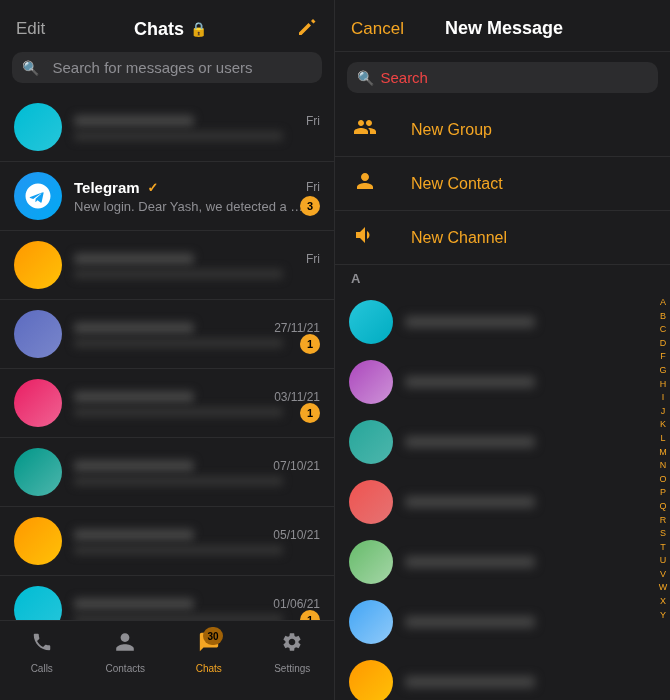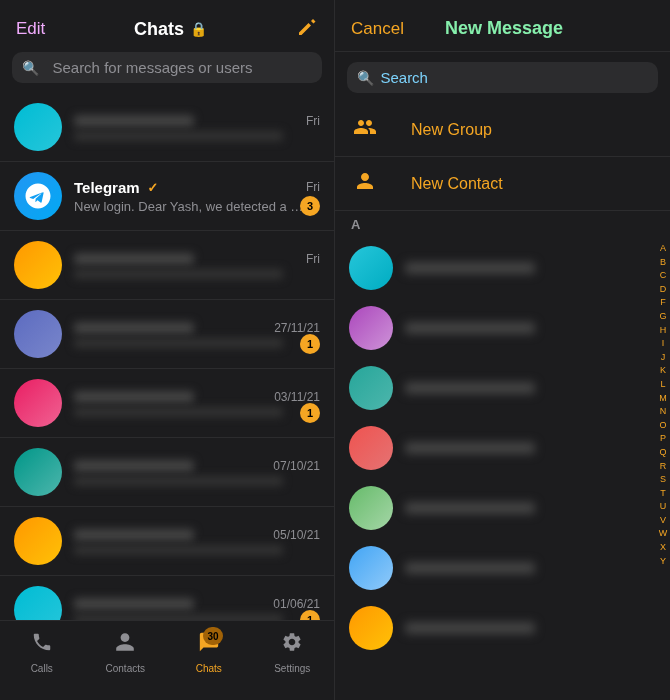--- a/index.html
+++ b/index.html
@@ -24,21 +24,21 @@
 
     .left-header {
       display: flex;
       align-items: center;
       justify-content: space-between;
       padding: 14px 16px 8px;
       height: 52px;
     }
 
     .edit-btn {
-      color: #f0abfc;
+      color: #a3a3a3;
       font-size: 17px;
       cursor: pointer;
     }
 
     .chats-title {
       display: flex;
       align-items: center;
       gap: 6px;
       color: #fff;
       font-size: 18px;
@@ -252,21 +252,21 @@
       border-bottom: 1px solid #2c2c2e;
     }
 
     .cancel-btn {
       color: #f5a623;
       font-size: 17px;
       cursor: pointer;
     }
 
     .new-message-title {
-      color: #86efac;
+      color: #ffffff;
       font-size: 18px;
       font-weight: 600;
     }
 
     .right-search {
       margin: 10px 12px;
       background: #2c2c2e;
       border-radius: 10px;
       display: flex;
       align-items: center;
@@ -536,39 +536,47 @@
 <div class="right-panel">
 
   <div class="right-header">
     <span class="cancel-btn">Cancel</span>
     <span class="new-message-title">New Message</span>
     <span style="width:50px"></span>
   </div>
 
   <div class="right-search">
     <span style="color:#8e8e93;font-size:14px">🔍</span>
-    <span style="color:#7dd3fc;font-size:15px">Search</span>
+    <span style="color:#ef4444;font-size:15px">Search</span>
   </div>
 
   <div class="action-list">
     <div class="action-item">
       <span class="action-icon">
         <svg width="24" height="24" viewBox="0 0 24 24" fill="#f5a623">
           <path d="M16 11c1.66 0 2.99-1.34 2.99-3S17.66 5 16 5c-1.66 0-3 1.34-3 3s1.34 3 3 3zm-8 0c1.66 0 2.99-1.34 2.99-3S9.66 5 8 5C6.34 5 5 6.34 5 8s1.34 3 3 3zm0 2c-2.33 0-7 1.17-7 3.5V19h14v-2.5c0-2.33-4.67-3.5-7-3.5zm8 0c-.29 0-.62.02-.97.05 1.16.84 1.97 1.97 1.97 3.45V19h6v-2.5c0-2.33-4.67-3.5-7-3.5z"></path>
         </svg>
       </span>
       <span class="action-label">New Group</span>
     </div>
     <div class="action-item">
       <span class="action-icon">
         <svg width="24" height="24" viewBox="0 0 24 24" fill="#f5a623">
           <path d="M12 12c2.21 0 4-1.79 4-4s-1.79-4-4-4-4 1.79-4 4 1.79 4 4 4zm0 2c-2.67 0-8 1.34-8 4v2h16v-2c0-2.66-5.33-4-8-4z"></path>
         </svg>
       </span>
       <span class="action-label">New Contact</span>
+    </div>
+    <div class="action-item">
+      <span class="action-icon">
+        <svg width="24" height="24" viewBox="0 0 24 24" fill="#f5a623">
+          <path d="M3 9v6h4l5 5V4L7 9H3zm13.5 3c0-1.77-1.02-3.29-2.5-4.03v8.05c1.48-.73 2.5-2.25 2.5-4.02z"></path>
+        </svg>
+      </span>
+      <span class="action-label">New Channel</span>
     </div>
   </div>
 
   <div class="section-header">A</div>
 
   <div class="contact-list">
     <div class="contact-items">
 
       <div class="contact-item">
         <div class="contact-avatar ca1"></div>

